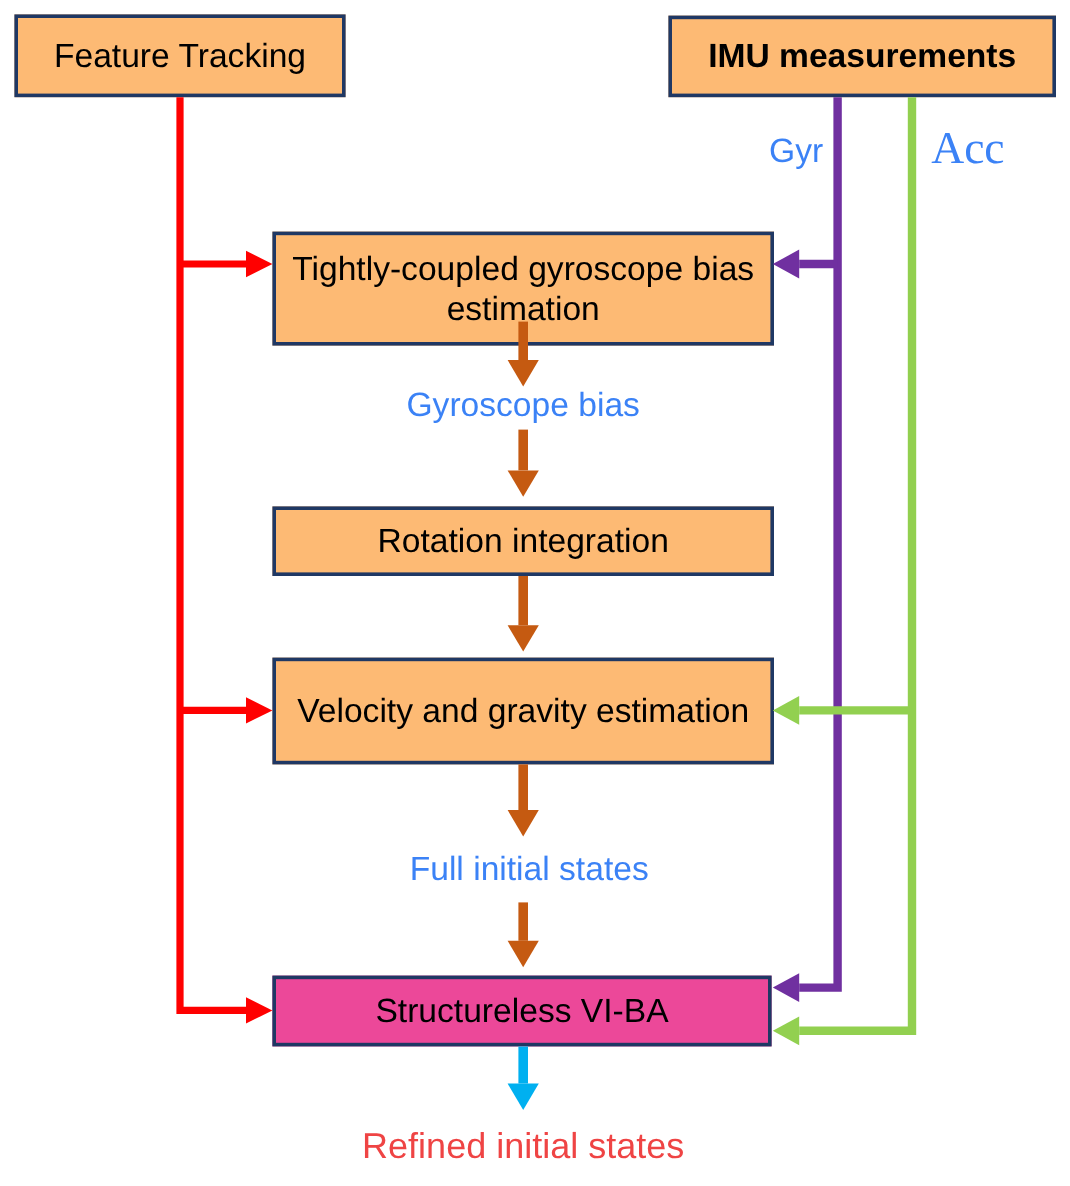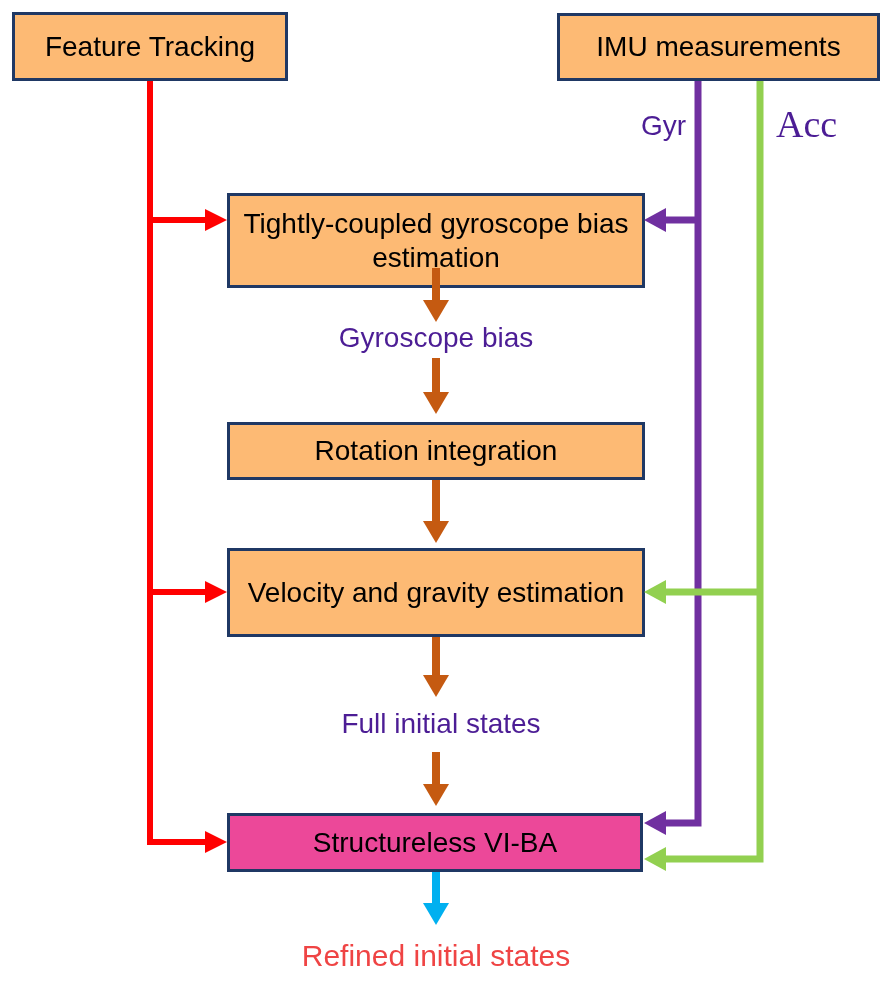--- a/index.html
+++ b/index.html
@@ -21,21 +21,21 @@
     color:#000000;
     font-size:28px;
     line-height:34px;
     padding:0 8px;
     z-index:2;
   }
   .gold { background:#fdba74; }
   .cyanfill { background:#ec4899; }
   .flabel {
     position:absolute;
-    color:#4c1d95;
+    color:#3b82f6;
     font-size:28px;
     line-height:36px;
     z-index:3;
     white-space:nowrap;
   }
   .center { text-align:center; }
   .serif { font-family:"Liberation Serif", serif; font-size:38px; }
   .cyantext { color:#ef4444; font-size:30px; }
   #arrows {
     position:absolute;
@@ -90,21 +90,21 @@
     <g>
       <line x1="436" y1="872" x2="436" y2="903" stroke-width="8" stroke="#00B0F0"></line>
       <polygon points="436,925 423,903 449,903" fill="#00B0F0"></polygon>
     </g>
   </svg>
 
   <div class="node gold" style="left:12px; top:12px; width:276px; height:69px;">
     <span>Feature Tracking</span>
   </div>
 
-  <div class="node gold" style="left:557px; top:13px; width:323px; height:68px;">
+  <div class="node gold" style="left:557px; top:13px; width:323px; height:68px;font-weight:bold;">
     <span>IMU measurements</span>
   </div>
 
   <div class="node gold" style="left:227px; top:173px; width:418px; height:95px;margin-top:20px;">
     <span>Tightly-coupled gyroscope bias estimation</span>
   </div>
 
   <div class="node gold" style="left:227px; top:422px; width:418px; height:58px;">
     <span>Rotation integration</span>
   </div>

